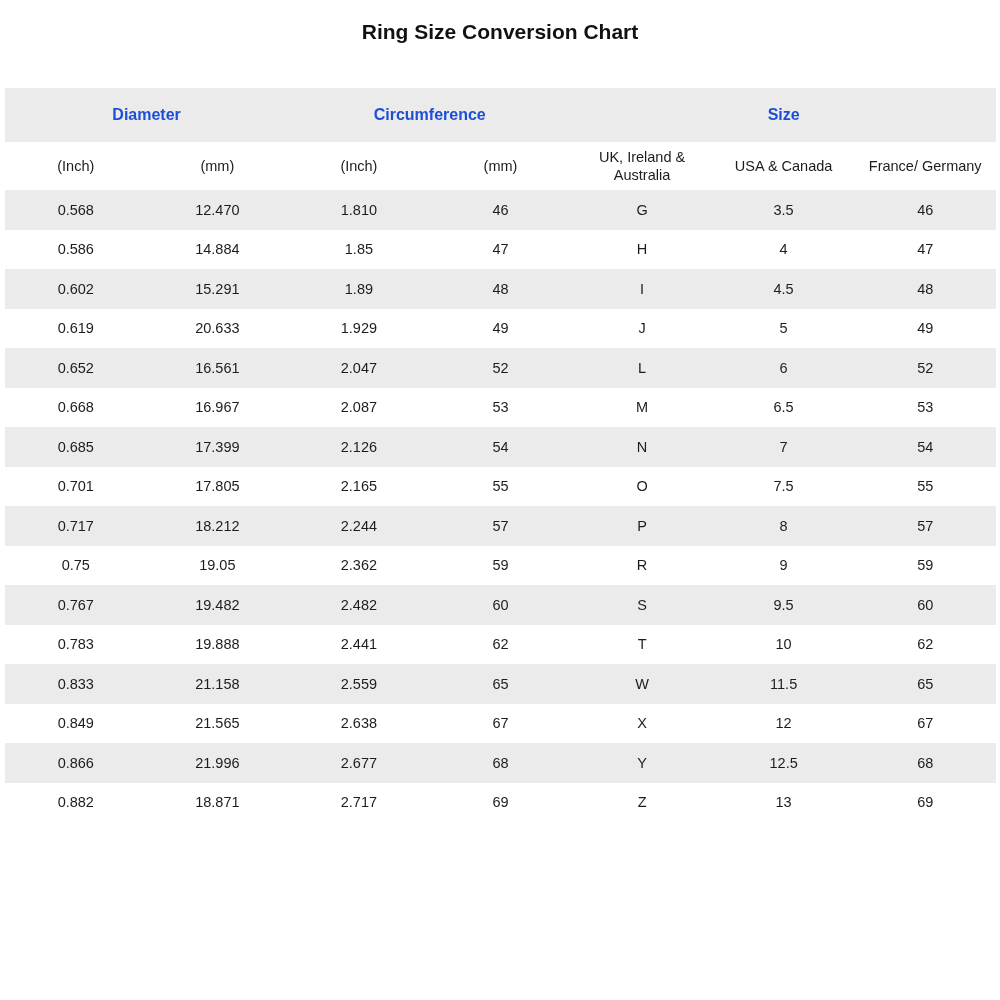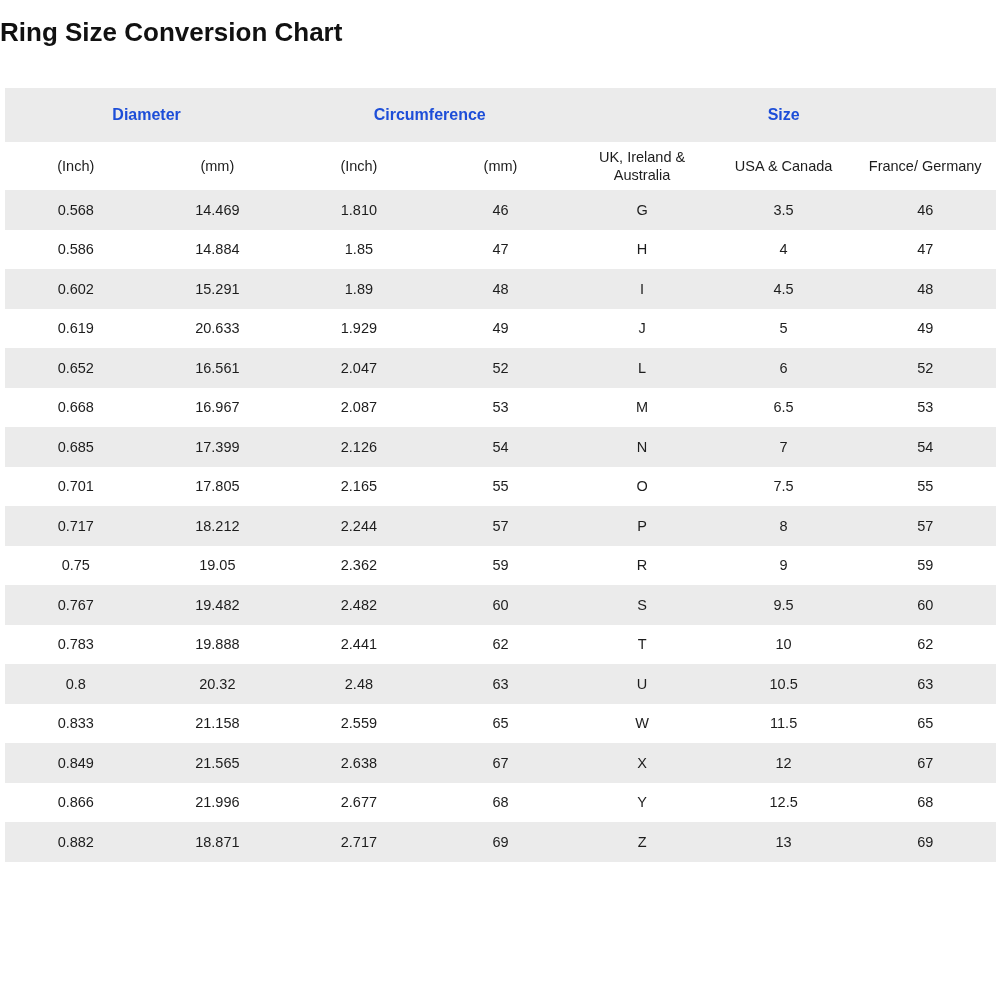--- a/index.html
+++ b/index.html
@@ -9,22 +9,22 @@
     background: #ffffff;
     width: 1000px;
     height: 1000px;
     overflow: hidden;
     font-family: "Liberation Sans", sans-serif;
     color: #1d1d1d;
   }
   .page { width: 1000px; height: 1000px; }
   .page-title {
     margin: 20px 0 0 0;
-    text-align: left;
-    font-size: 26px;
+    text-align: center;
+    font-size: 21px;
     line-height: 24px;
     font-weight: bold;
     color: #111111;
   }
   table.ring-table {
     border-collapse: collapse;
     table-layout: fixed;
     width: 991px;
     margin: 44px 4px 0 5px;
     border: none;
@@ -88,21 +88,21 @@
         <th>(Inch)</th>
         <th>(mm)</th>
         <th>UK, Ireland &amp; Australia</th>
         <th>USA &amp; Canada</th>
         <th>France/ Germany</th>
       </tr>
     </thead>
     <tbody>
         <tr>
           <td>0.568</td>
-          <td>14.469</td>
+          <td>12.470</td>
           <td>1.810</td>
           <td>46</td>
           <td>G</td>
           <td>3.5</td>
           <td>46</td>
         </tr>
         <tr>
           <td>0.586</td>
           <td>14.884</td>
           <td>1.85</td>
@@ -195,29 +195,20 @@
         <tr>
           <td>0.783</td>
           <td>19.888</td>
           <td>2.441</td>
           <td>62</td>
           <td>T</td>
           <td>10</td>
           <td>62</td>
         </tr>
         <tr>
-          <td>0.8</td>
-          <td>20.32</td>
-          <td>2.48</td>
-          <td>63</td>
-          <td>U</td>
-          <td>10.5</td>
-          <td>63</td>
-        </tr>
-        <tr>
           <td>0.833</td>
           <td>21.158</td>
           <td>2.559</td>
           <td>65</td>
           <td>W</td>
           <td>11.5</td>
           <td>65</td>
         </tr>
         <tr>
           <td>0.849</td>

